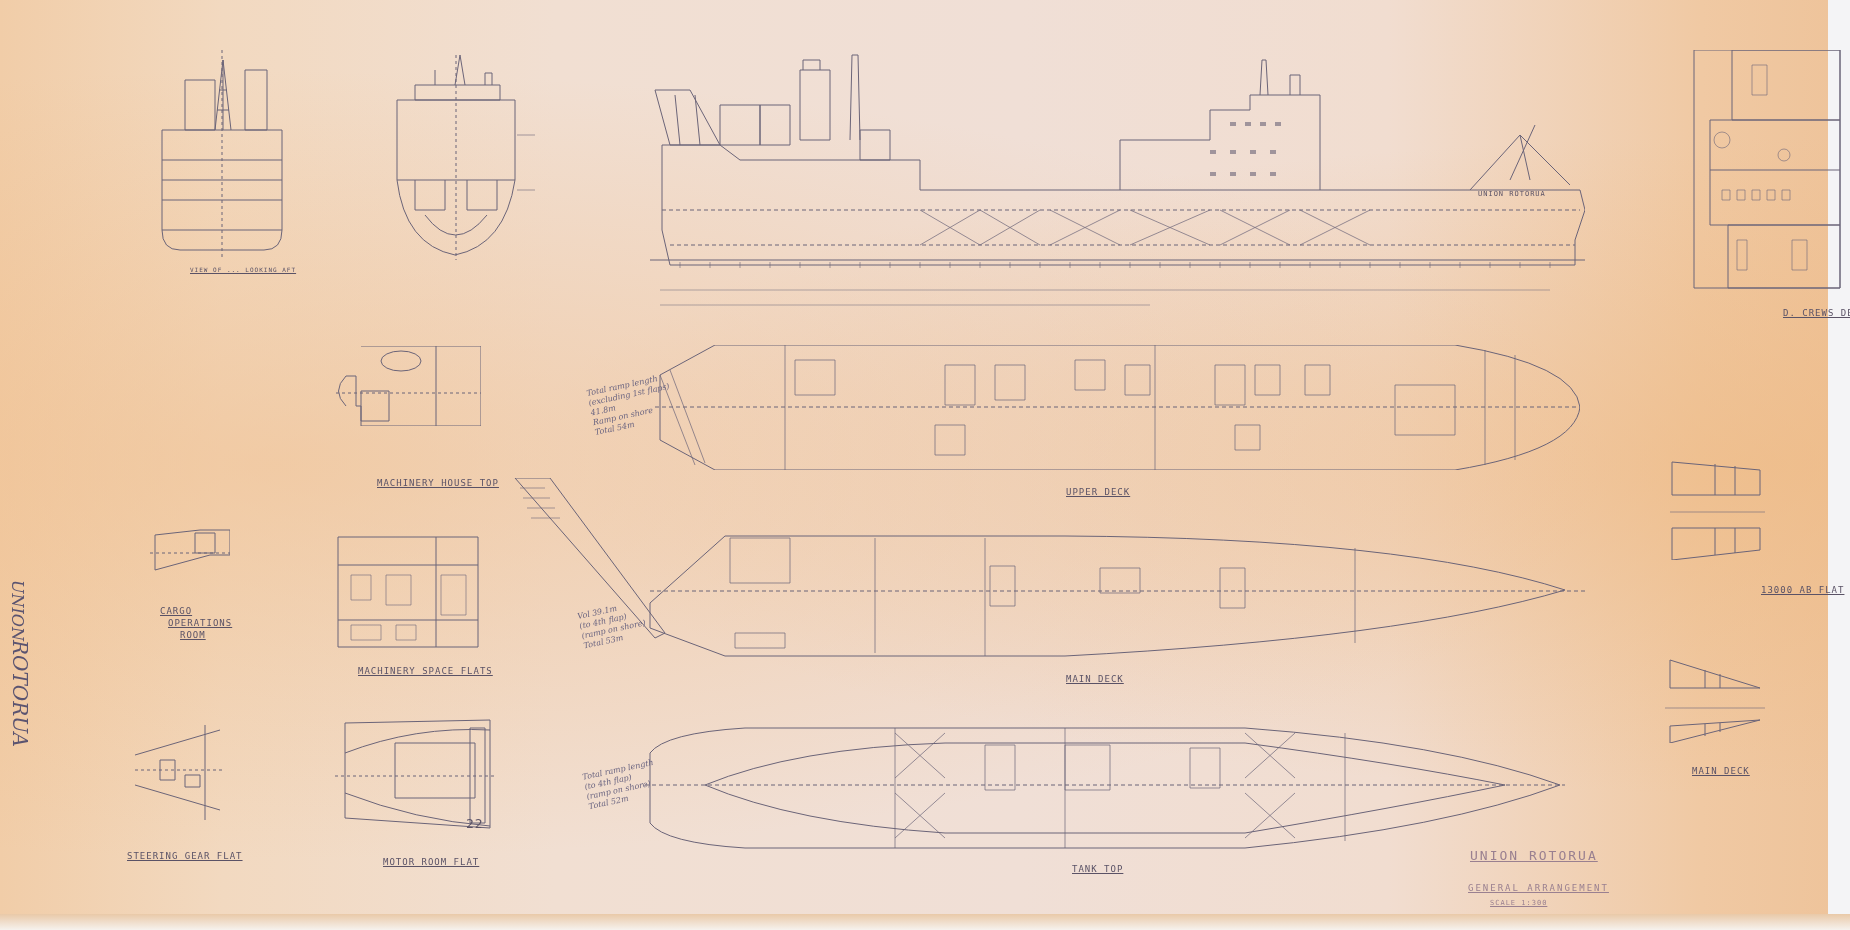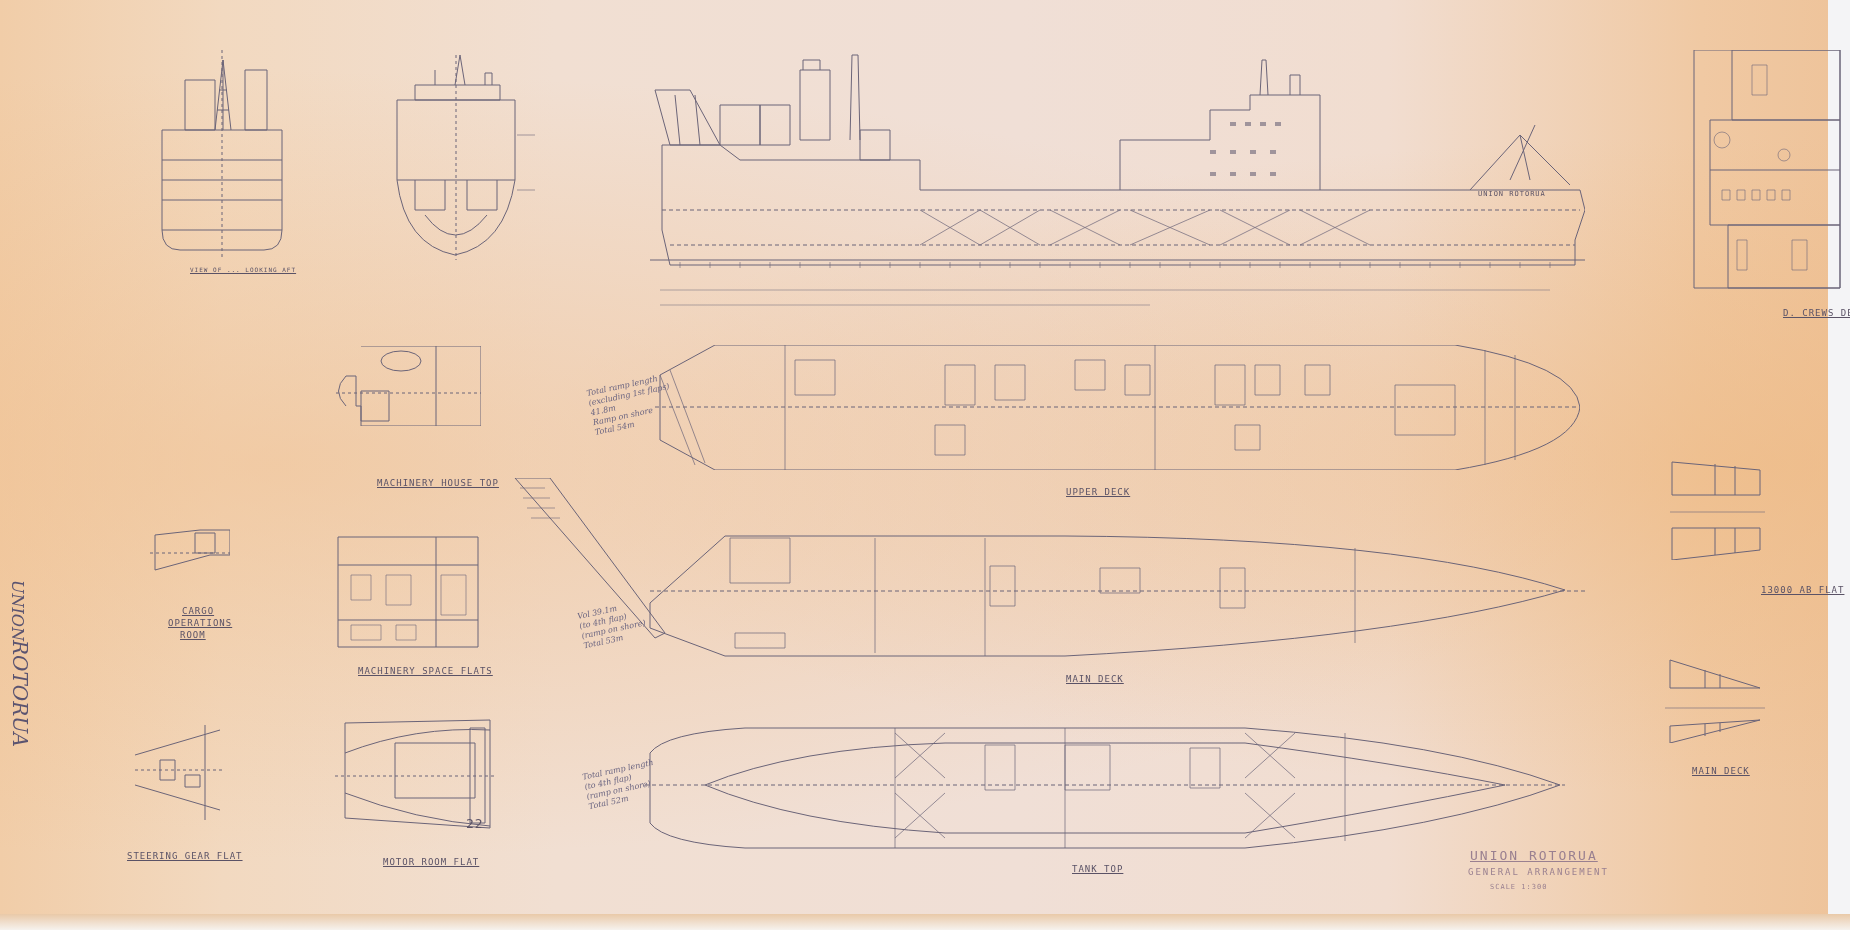--- a/index.html
+++ b/index.html
@@ -13,22 +13,22 @@
   .edge-right{position:absolute;right:0;top:0;width:22px;height:930px;background:#f4f4f6;}
   .edge-bottom{position:absolute;left:0;bottom:0;width:1850px;height:16px;background:linear-gradient(#e9c9a8,#f6f2ee);}
   .drawing{position:absolute;}
   .drawing svg{display:block;}
   svg *{vector-effect:non-scaling-stroke;}
   .lbl{position:absolute;font-family:"DejaVu Sans Mono","Liberation Mono",monospace;font-size:9px;color:#5a5266;letter-spacing:1px;text-decoration:underline;text-transform:uppercase;white-space:nowrap;}
   .lbl.center{text-align:center;}
   .hand{position:absolute;font-family:"DejaVu Serif","Liberation Serif",serif;color:#5b5470;font-size:18px;font-style:italic;}
   .title-block{position:absolute;left:1470px;top:848px;color:#9a8090;font-family:"DejaVu Sans Mono","Liberation Mono",monospace;}
   .title-block .t1{font-size:13px;letter-spacing:2px;text-decoration:underline;}
-  .title-block .t2{font-size:9px;letter-spacing:2px;margin-top:4px;margin-left:-2px;}
-  .title-block .t3{font-size:7px;letter-spacing:1px;margin-top:6px;margin-left:20px;}
+  .title-block .t2{font-size:9px;letter-spacing:2px;text-decoration:underline;margin-top:20px;margin-left:-2px;}
+  .title-block .t3{font-size:7px;letter-spacing:1px;text-decoration:underline;margin-top:6px;margin-left:20px;}
   .note{position:absolute;font-family:"DejaVu Serif",serif;font-size:8px;color:#6a6480;font-style:italic;line-height:10px;}
 </style>
 </head>
 <body>
 
 <div class="sheet"></div>
 <div class="edge-right"></div>
 <div class="edge-bottom"></div>
 
 <div class="hand" style="left:8px;top:580px;writing-mode:vertical-rl;font-size:16px;">UNION</div>
@@ -168,21 +168,21 @@
 </div>
 <div class="lbl" style="left:1066px;top:487px;">UPPER DECK</div>
 
 <div class="drawing" style="left:150px;top:525px;">
   <svg width="80" height="50" viewBox="0 0 80 50" fill="none" stroke="#6b6478" stroke-width="1">
     <path d="M5 10 L50 5 L80 5 L80 30 L60 30 L5 45 Z"></path>
     <rect x="45" y="8" width="20" height="20"></rect>
     <line x1="0" y1="28" x2="80" y2="28" stroke-dasharray="3 3"></line>
   </svg>
 </div>
-<div class="lbl center" style="left:182px;top:606px;text-align:right;">CARGO</div>
+<div class="lbl center" style="left:160px;top:606px;text-align:right;">CARGO</div>
 <div class="lbl center" style="left:168px;top:618px;">OPERATIONS</div>
 <div class="lbl center" style="left:180px;top:630px;">ROOM</div>
 
 <div class="drawing" style="left:336px;top:535px;">
   <svg width="145" height="115" viewBox="0 0 145 115" fill="none" stroke="#6b6478" stroke-width="1">
     <rect x="2" y="2" width="140" height="110"></rect>
     <line x1="2" y1="30" x2="142" y2="30"></line>
     <line x1="2" y1="85" x2="142" y2="85"></line>
     <line x1="100" y1="2" x2="100" y2="112"></line>
     <g stroke-width="0.6">

